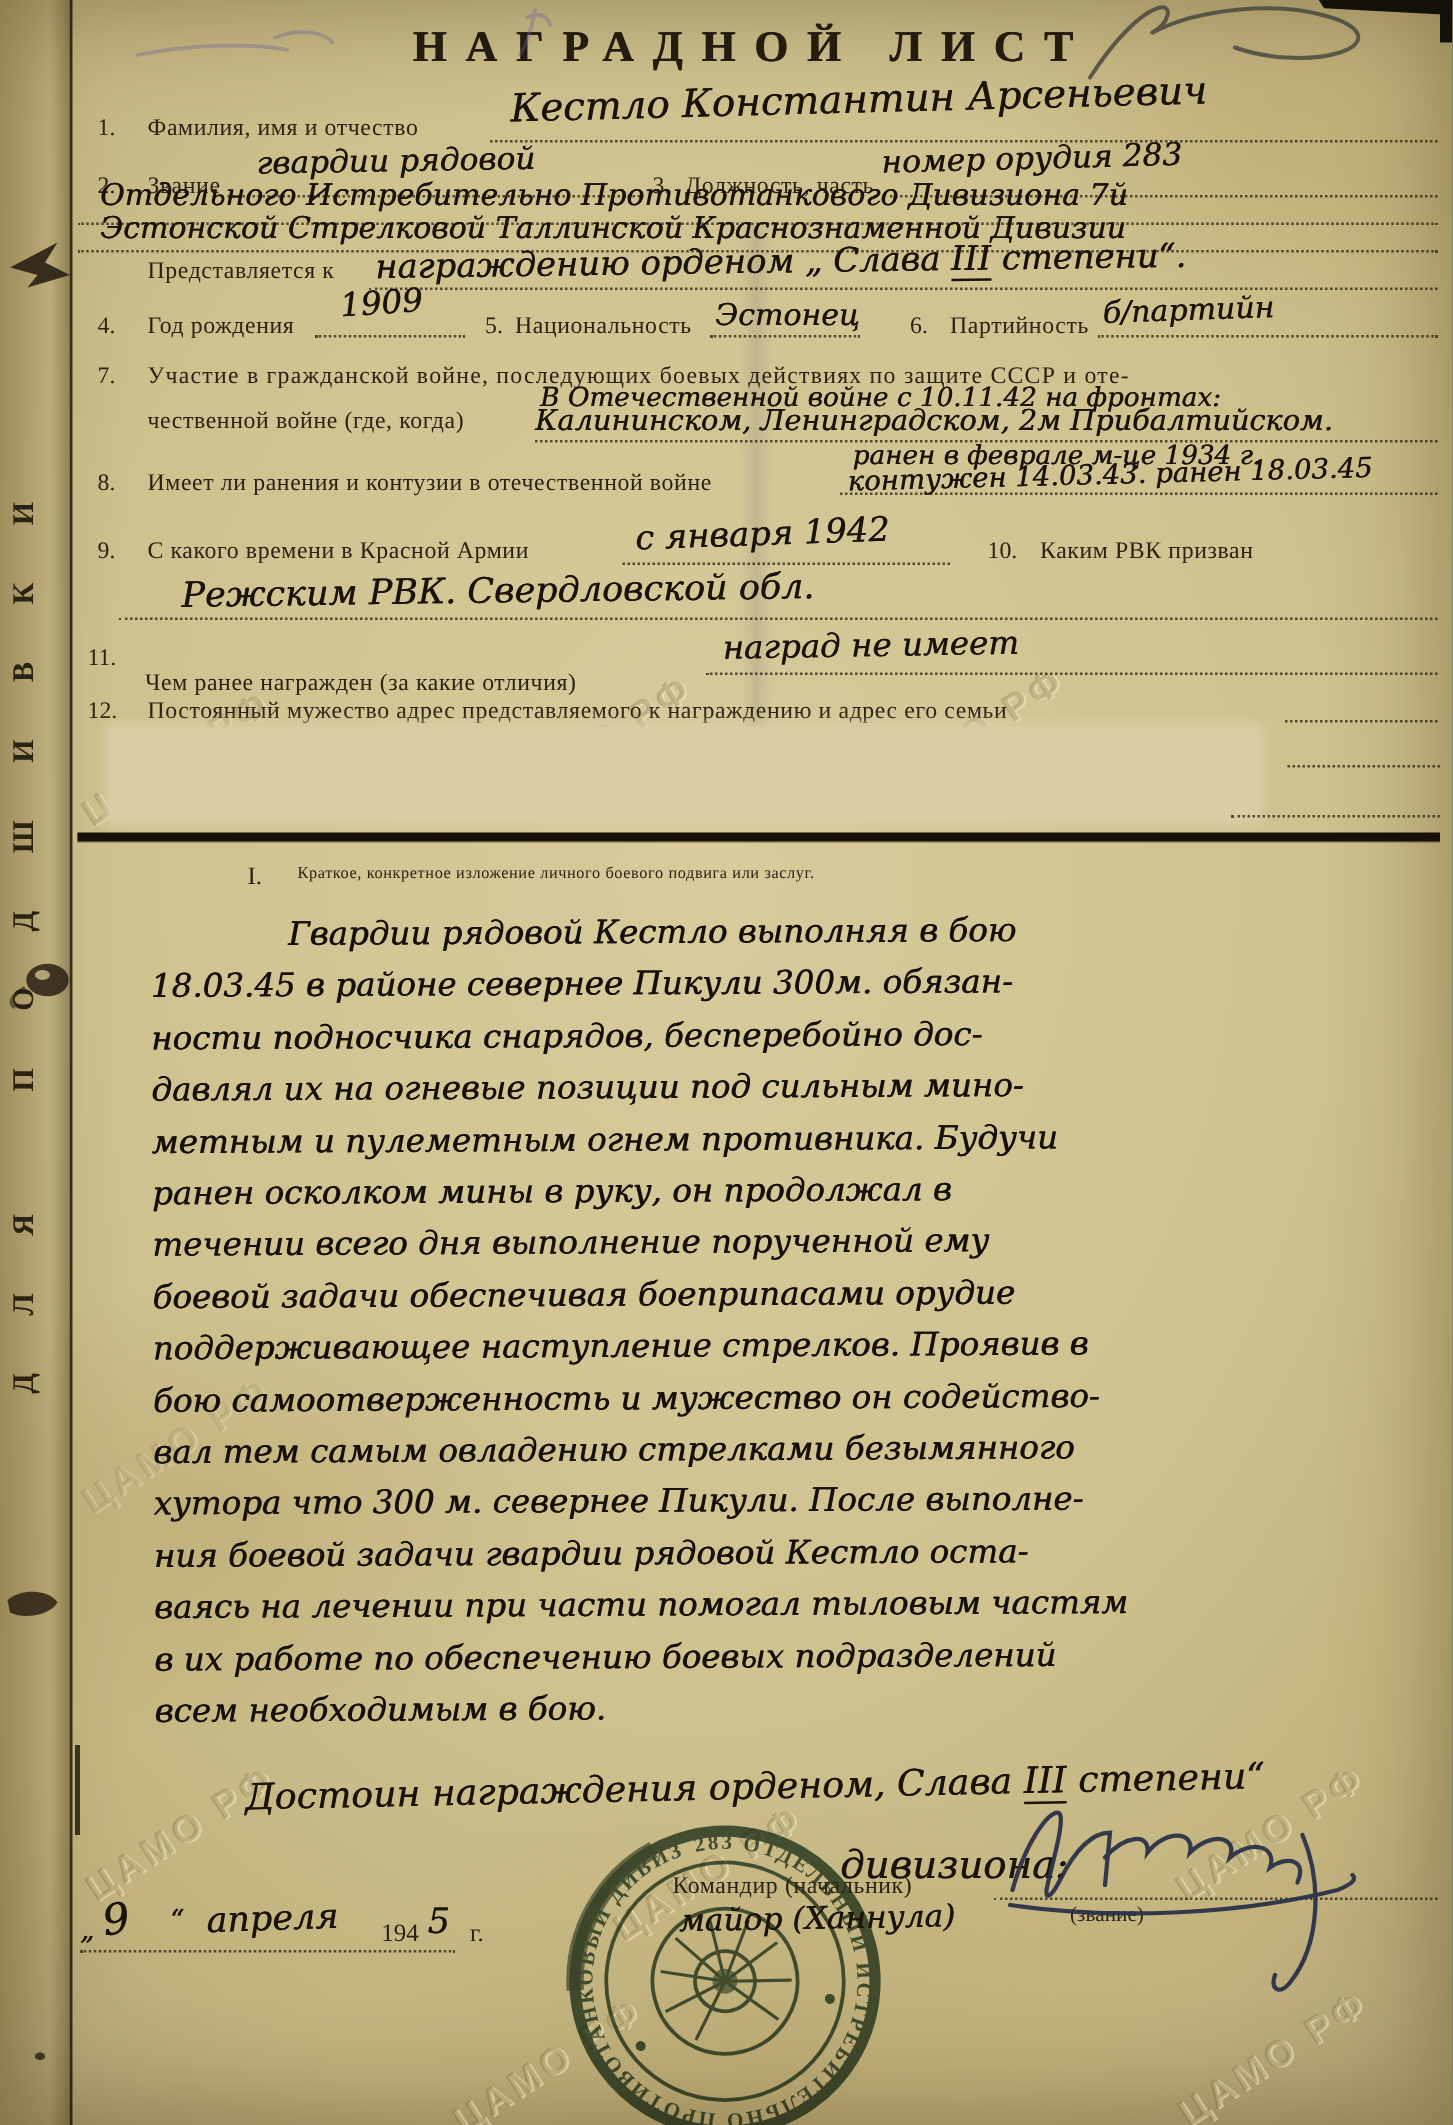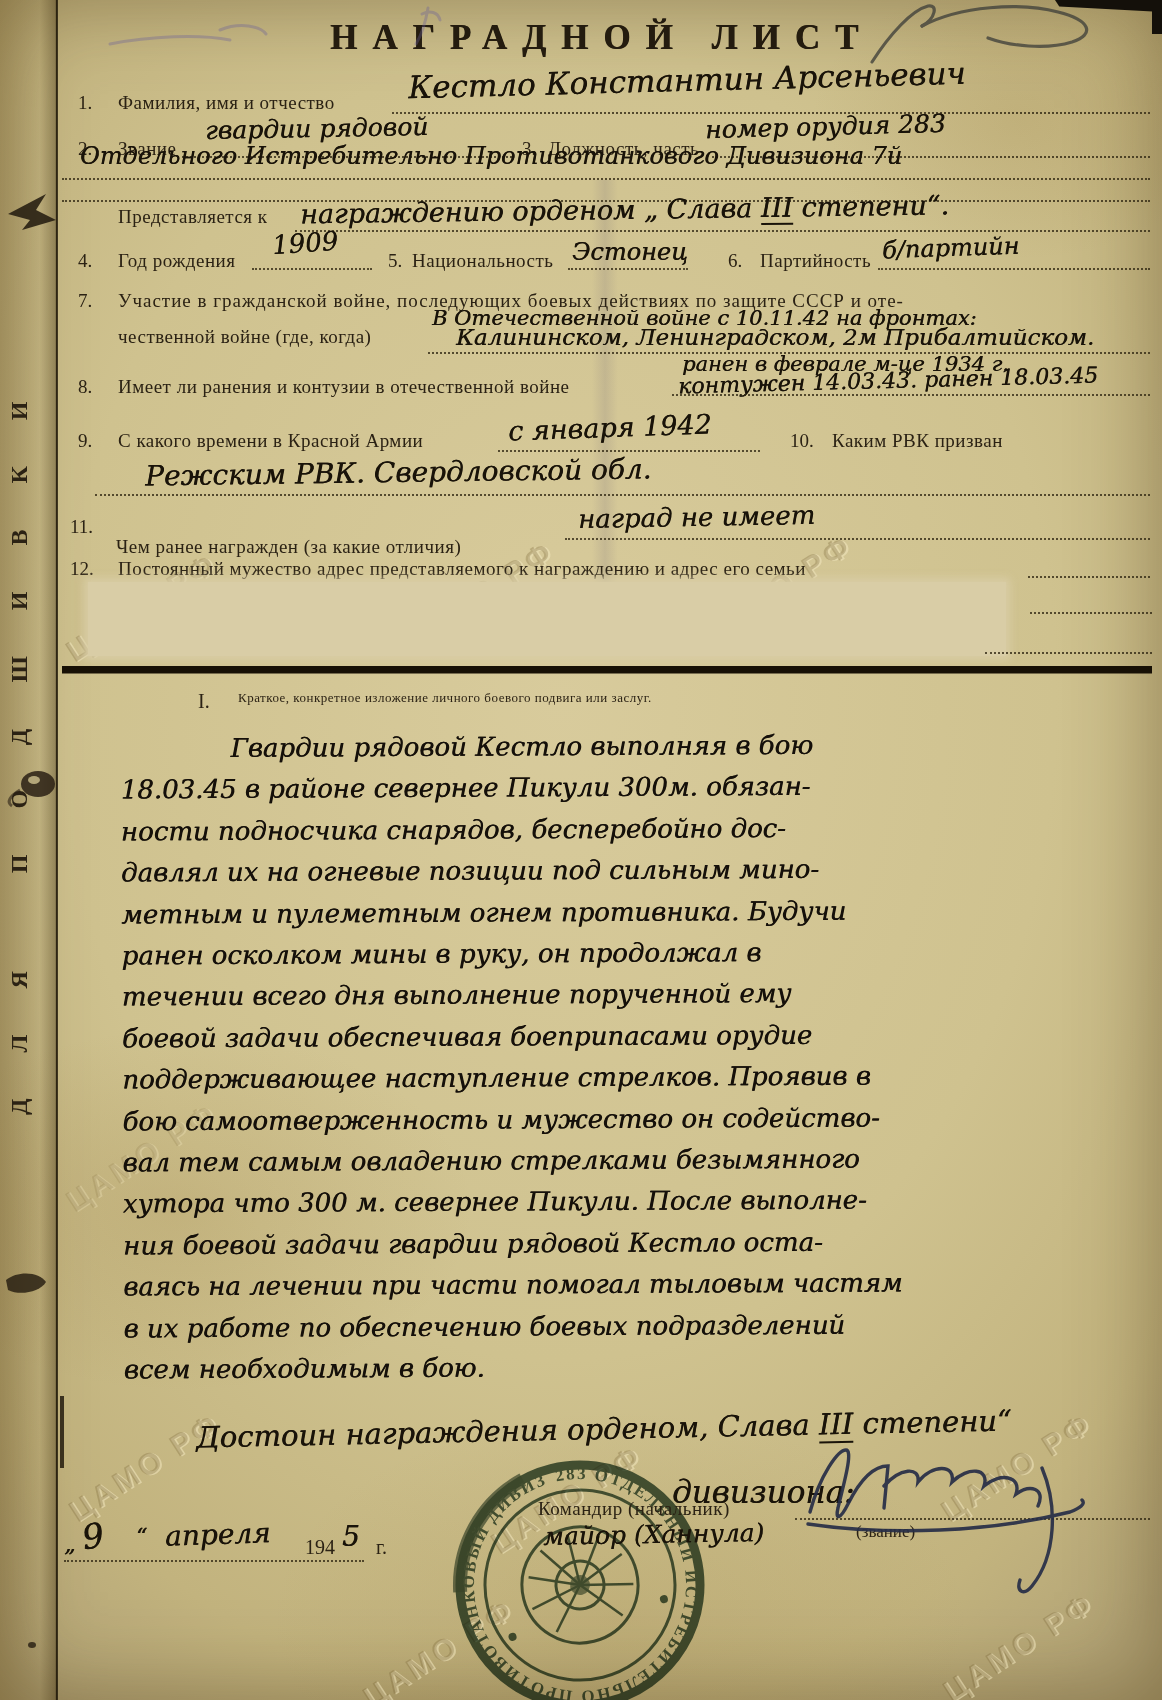--- a/index.html
+++ b/index.html
@@ -68,20 +68,21 @@
   <div class="abs hw" style="left:205px;top:114px;font-size:25px;transform:rotate(-1deg);">гвардии рядовой</div>
   <div class="abs printed num" style="left:78px;top:138px;">2.</div>
   <div class="abs printed lbl" style="left:118px;top:138px;">Звание</div>
   <div class="abs dot" style="left:182px;top:156px;width:330px;"></div>
   <div class="abs printed num" style="left:522px;top:138px;">3.</div>
   <div class="abs printed lbl" style="left:548px;top:138px;">Должность, часть</div>
   <div class="abs hw" style="left:705px;top:112px;font-size:25px;transform:rotate(-1.5deg);">номер орудия 283</div>
   <div class="abs dot" style="left:712px;top:156px;width:438px;"></div>
   <div class="abs hw" style="left:80px;top:142px;font-size:24px;">Отдельного Истребительно Противотанкового Дивизиона 7й</div>
   <div class="abs dot" style="left:62px;top:178px;width:1088px;"></div>
+  <div class="abs hw" style="left:80px;top:168px;font-size:24px;">Эстонской Стрелковой Таллинской Краснознаменной Дивизии</div>
   <div class="abs dot" style="left:62px;top:200px;width:1088px;"></div>
 
   <div class="abs printed lbl" style="left:118px;top:206px;">Представляется к</div>
   <div class="abs hw" style="left:300px;top:194px;font-size:27px;transform:rotate(-.8deg);"><span>награждению орденом „ Слава </span><span class="u">III</span><span> степени“.</span></div>
   <div class="abs dot" style="left:295px;top:230px;width:855px;"></div>
 
   <div class="abs printed num" style="left:78px;top:250px;">4.</div>
   <div class="abs printed lbl" style="left:118px;top:250px;">Год рождения</div>
   <div class="abs hw" style="left:272px;top:228px;font-size:26px;transform:rotate(-4deg);">1909</div>
   <div class="abs dot" style="left:252px;top:268px;width:120px;"></div>
@@ -91,21 +92,21 @@
   <div class="abs dot" style="left:568px;top:268px;width:120px;"></div>
   <div class="abs printed num" style="left:728px;top:250px;">6.</div>
   <div class="abs printed lbl" style="left:760px;top:250px;">Партийность</div>
   <div class="abs hw" style="left:882px;top:234px;font-size:24px;transform:rotate(-2deg);">б/партийн</div>
   <div class="abs dot" style="left:878px;top:268px;width:272px;"></div>
 
   <div class="abs printed num" style="left:78px;top:290px;">7.</div>
   <div class="abs printed lbl" style="left:118px;top:290px;letter-spacing:1px;">Участие в гражданской войне, последующих боевых действиях по защите СССР и оте-</div>
   <div class="abs hw" style="left:432px;top:306px;font-size:21px;">В Отечественной войне с 10.11.42 на фронтах:</div>
   <div class="abs printed lbl" style="left:118px;top:326px;">чественной войне (где, когда)</div>
-  <div class="abs hw" style="left:428px;top:324px;font-size:23px;margin-left:28px;">Калининском, Ленинградском, 2м Прибалтийском.</div>
+  <div class="abs hw" style="left:428px;top:324px;font-size:23px;">Калининском, Ленинградском, 2м Прибалтийском.</div>
   <div class="abs dot" style="left:428px;top:352px;width:722px;"></div>
 
   <div class="abs hw" style="left:682px;top:352px;font-size:21px;">ранен в феврале м-це 1934 г.</div>
   <div class="abs printed num" style="left:78px;top:376px;">8.</div>
   <div class="abs printed lbl" style="left:118px;top:376px;">Имеет ли ранения и контузии в отечественной войне</div>
   <div class="abs hw" style="left:678px;top:368px;font-size:22px;transform:rotate(-1.5deg);">контужен 14.03.43.  ранен 18.03.45</div>
   <div class="abs dot" style="left:672px;top:394px;width:478px;"></div>
 
   <div class="abs printed num" style="left:78px;top:430px;">9.</div>
   <div class="abs printed lbl" style="left:118px;top:430px;">С какого времени в Красной Армии</div>

